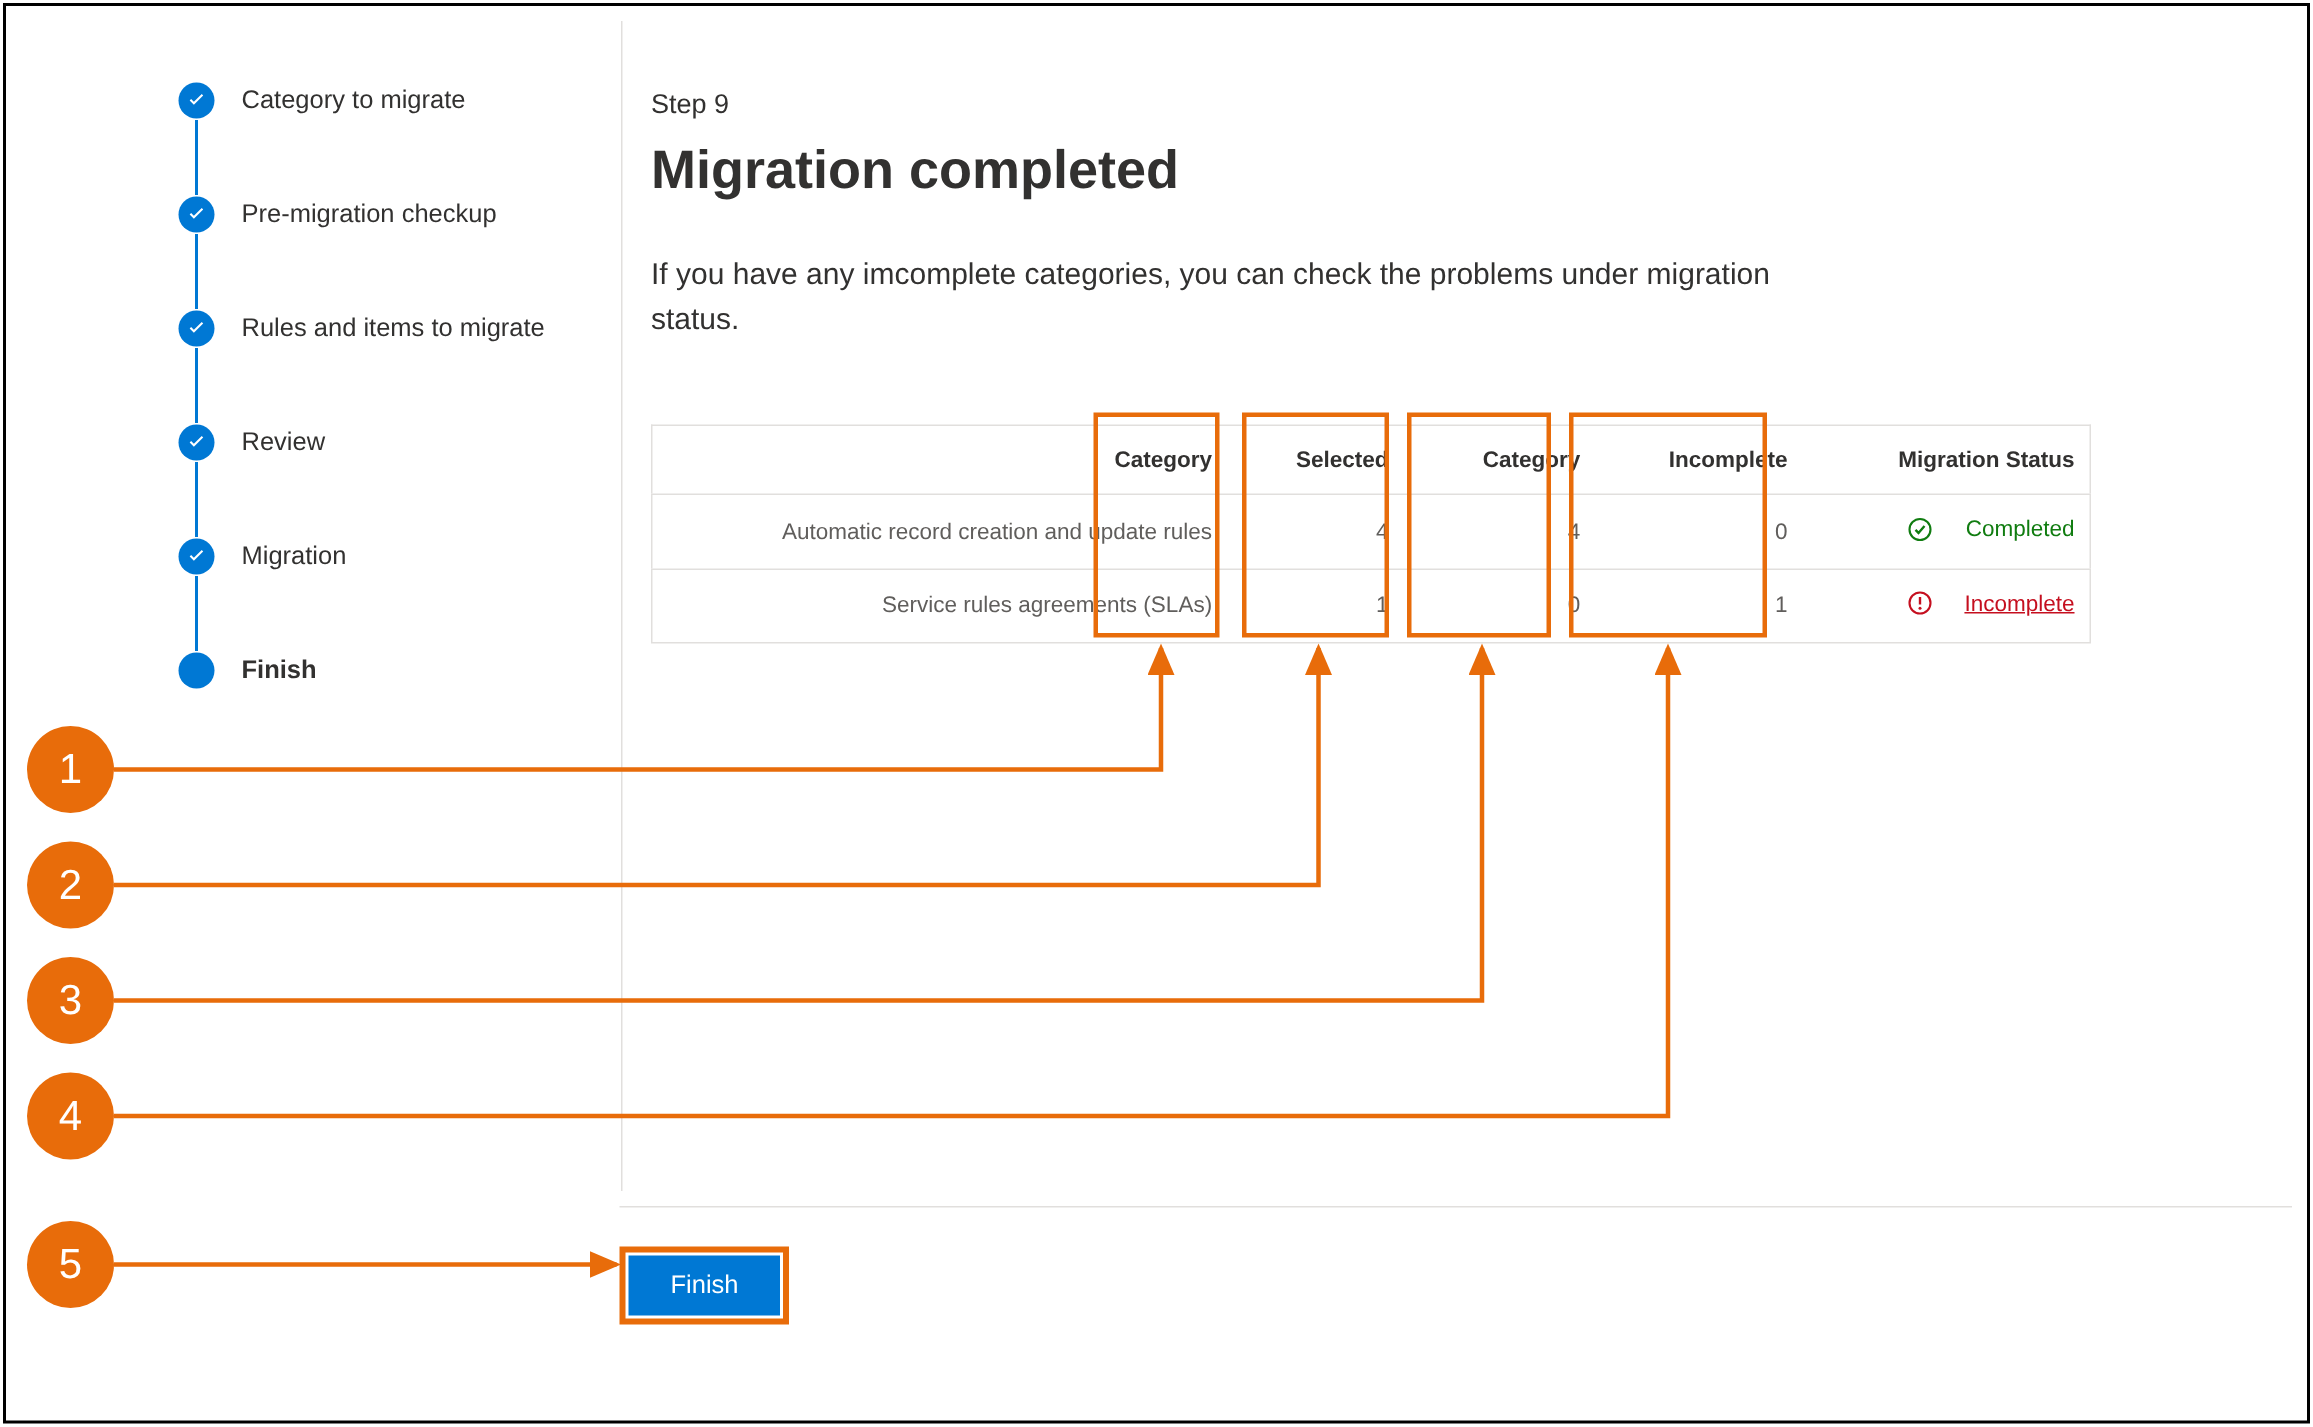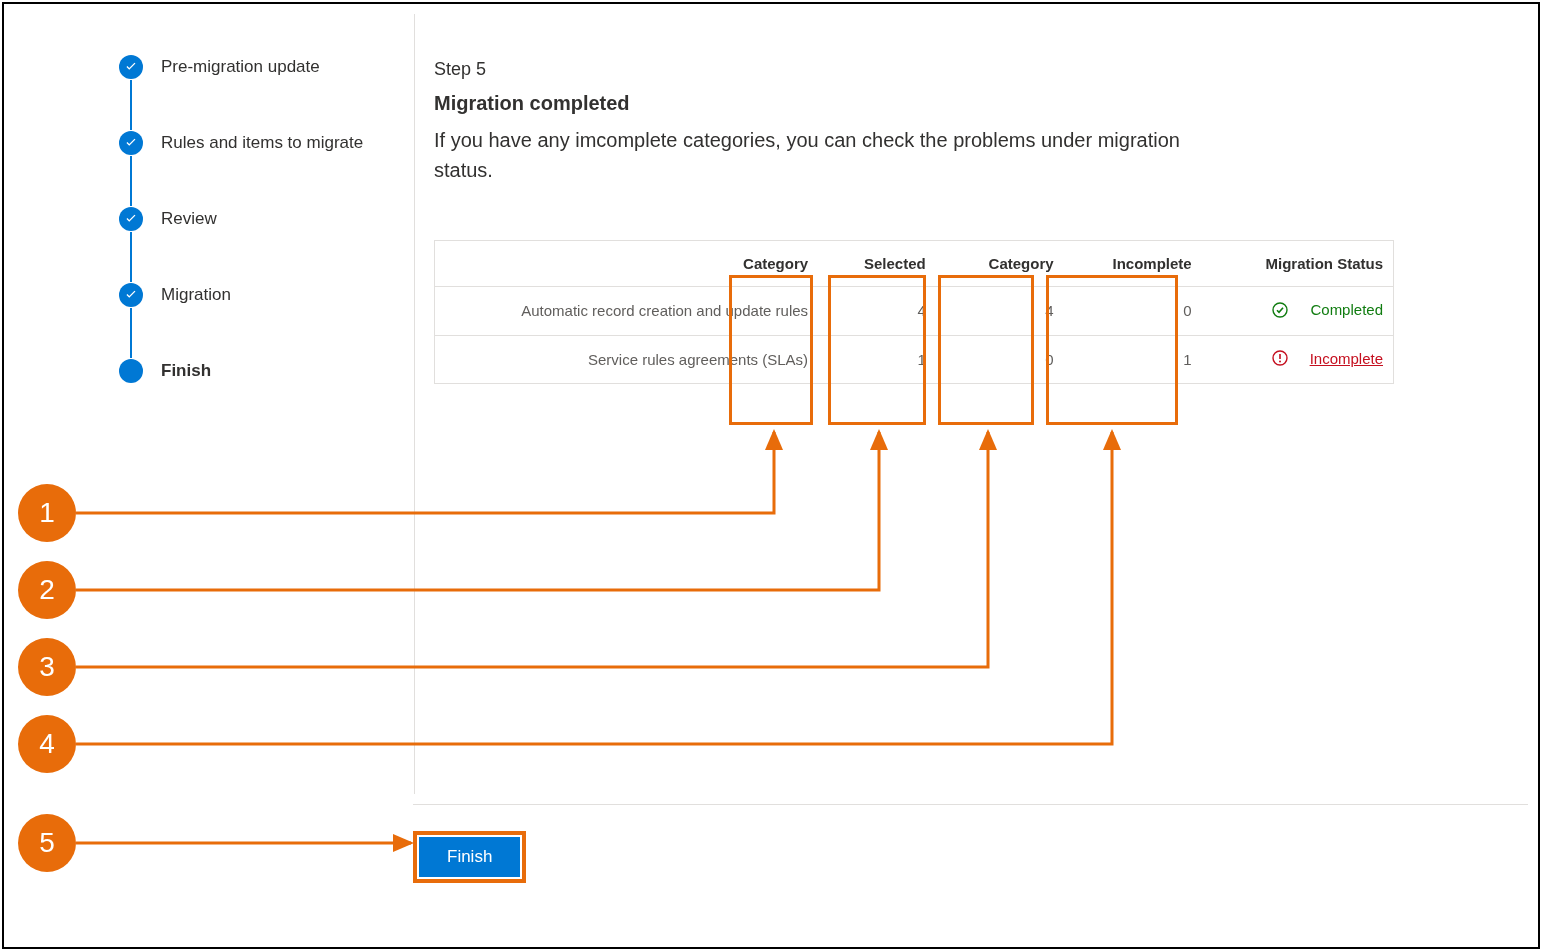--- a/index.html
+++ b/index.html
@@ -72,21 +72,21 @@
   }
 
   
   .main {
     position: absolute;
     left: 430px;
     top: 55px;
     right: 30px;
   }
   .step-label { font-size: 18px; color: #323130; margin-bottom: 12px; }
-  .step-title { font-size: 20px; font-weight: 600; margin-bottom: 10px; }
+  .step-title { font-size: 36px; font-weight: 600; margin-bottom: 34px; }
   .step-desc  { font-size: 20px; color: #323130; max-width: 780px; line-height: 1.5; }
 
   
   .tbl {
     margin-top: 55px;
     border: 1px solid #e1dfdd;
     width: 960px;
     border-collapse: collapse;
     font-size: 15px;
   }
@@ -173,21 +173,30 @@
 
 <div class="outer">
 
   <div class="stepper">
     <div class="step">
       <span class="circle">
         <svg viewBox="0 0 16 16">
             <path d="M6 11.2 2.8 8l1.1-1.1L6 9l6-6 1.1 1.1z" fill="#fff"></path>
           </svg>
       </span>
-      <span class="label">Pre-migration update</span>
+      <span class="label">Category to migrate</span>
+      <span class="connector"></span>
+    </div>
+    <div class="step">
+      <span class="circle">
+        <svg viewBox="0 0 16 16">
+            <path d="M6 11.2 2.8 8l1.1-1.1L6 9l6-6 1.1 1.1z" fill="#fff"></path>
+          </svg>
+      </span>
+      <span class="label">Pre-migration checkup</span>
       <span class="connector"></span>
     </div>
     <div class="step">
       <span class="circle">
         <svg viewBox="0 0 16 16">
             <path d="M6 11.2 2.8 8l1.1-1.1L6 9l6-6 1.1 1.1z" fill="#fff"></path>
           </svg>
       </span>
       <span class="label">Rules and items to migrate</span>
       <span class="connector"></span>
@@ -212,21 +221,21 @@
     </div>
     <div class="step current">
       <span class="circle"></span>
       <span class="label">Finish</span>
     </div>
   </div>
 
   <div class="vline"></div>
 
   <div class="main">
-    <div class="step-label">Step 5</div>
+    <div class="step-label">Step 9</div>
     <div class="step-title">Migration completed</div>
     <div class="step-desc">If you have any imcomplete categories, you can check the problems under migration status.</div>
 
     <table class="tbl">
       <thead>
         <tr>
           <th class="col-cat">Category</th>
           <th class="col-sel">Selected</th>
           <th class="col-mig">Category</th>
           <th class="col-inc">Incomplete</th>

